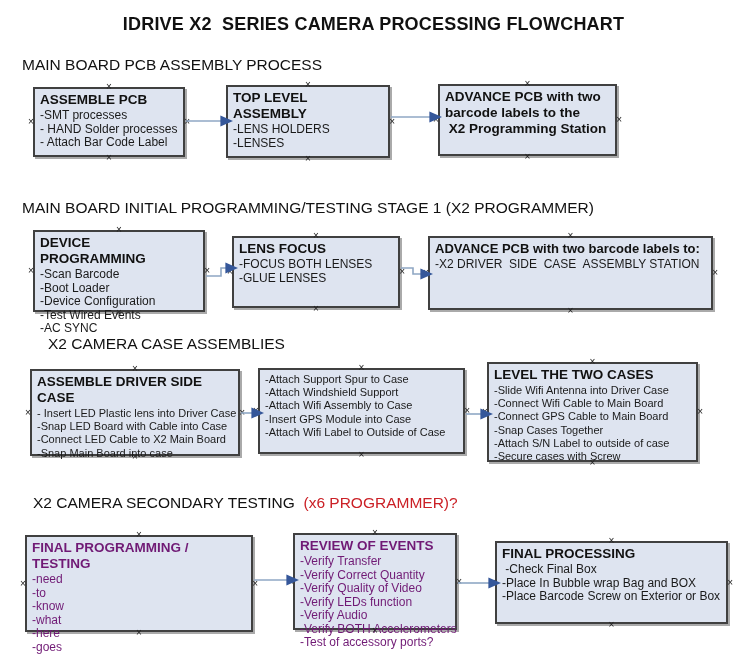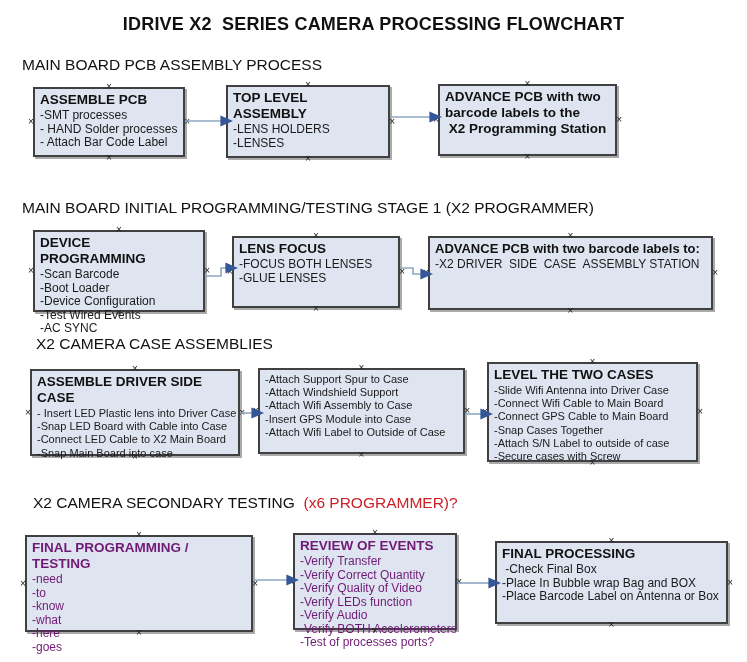--- a/index.html
+++ b/index.html
@@ -40,21 +40,21 @@
 </style>
 </head>
 <body>
 
 <div id="canvas">
 
   <div class="page-title">IDRIVE X2  SERIES CAMERA PROCESSING FLOWCHART</div>
 
   <div class="section-heading" style="left:22px;top:56px">MAIN BOARD PCB ASSEMBLY PROCESS</div>
   <div class="section-heading" style="left:22px;top:199px">MAIN BOARD INITIAL PROGRAMMING/TESTING STAGE 1 (X2 PROGRAMMER)</div>
-  <div class="section-heading" style="left:36px;top:335px">X2 CAMERA CASE ASSEMBLIES</div>
+  <div class="section-heading" style="left:48px;top:335px">X2 CAMERA CASE ASSEMBLIES</div>
   <div class="section-heading" style="left:33px;top:494px"><span>X2 CAMERA SECONDARY TESTING  </span><span class="red-part">(x6 PROGRAMMER)?</span></div>
 
   <div class="fbox" style="left:33px;top:87px;width:152px;height:70px">
     <div class="fbox-title">ASSEMBLE PCB</div>
     <div class="fbox-items">
         <div class="box-item">-SMT processes</div>
         <div class="box-item">- HAND Solder processes</div>
         <div class="box-item">- Attach Bar Code Label</div>
       </div>
   <span class="handle" style="left:50%;top:-7px;transform:translateX(-50%)">×</span>
@@ -178,33 +178,33 @@
     </div>
   <div class="fbox red" style="left:293px;top:533px;width:164px;height:97px">
     <div class="fbox-title">REVIEW OF EVENTS</div>
     <div class="fbox-items">
         <div class="box-item">-Verify Transfer</div>
         <div class="box-item">-Verify Correct Quantity</div>
         <div class="box-item">-Verify Quality of Video</div>
         <div class="box-item">-Verify LEDs function</div>
         <div class="box-item">-Verify Audio</div>
         <div class="box-item">-Verify BOTH Accelerometers</div>
-        <div class="box-item">-Test of processes ports?</div>
+        <div class="box-item">-Test of accessory ports?</div>
       </div>
   <span class="handle" style="left:50%;top:-7px;transform:translateX(-50%)">×</span>
       <span class="handle" style="left:50%;bottom:-8px;transform:translateX(-50%)">×</span>
       <span class="handle" style="left:-7px;top:50%;transform:translateY(-50%)">×</span>
       <span class="handle" style="right:-7px;top:50%;transform:translateY(-50%)">×</span>
     </div>
   <div class="fbox" style="left:495px;top:541px;width:233px;height:83px">
     <div class="fbox-title">FINAL PROCESSING</div>
     <div class="fbox-items">
         <div class="box-item"> -Check Final Box</div>
         <div class="box-item">-Place In Bubble wrap Bag and BOX</div>
-        <div class="box-item">-Place Barcode Label on Antenna or Box</div>
+        <div class="box-item">-Place Barcode Screw on Exterior or Box</div>
       </div>
   <span class="handle" style="left:50%;top:-7px;transform:translateX(-50%)">×</span>
       <span class="handle" style="left:50%;bottom:-8px;transform:translateX(-50%)">×</span>
       <span class="handle" style="left:-7px;top:50%;transform:translateY(-50%)">×</span>
       <span class="handle" style="right:-7px;top:50%;transform:translateY(-50%)">×</span>
     </div>
 
   <svg class="connectors" width="747" height="662" viewBox="0 0 747 662">
     <defs>
       <marker id="ah" markerWidth="8" markerHeight="7" refX="1" refY="3.5" orient="auto">

